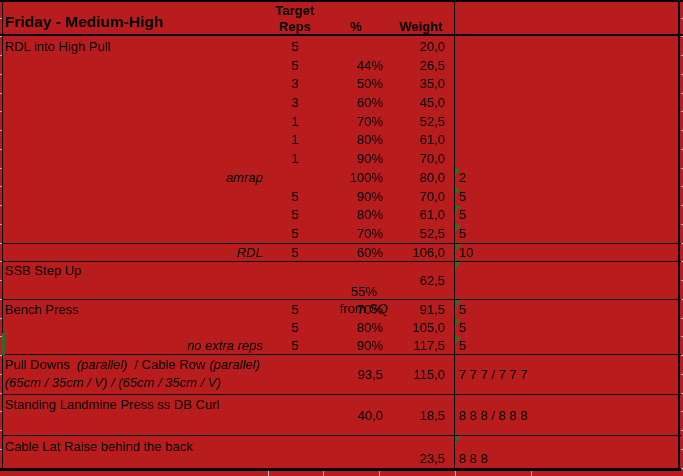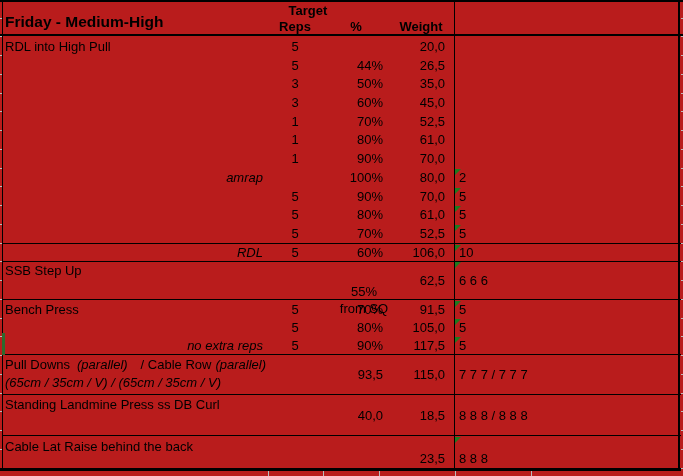--- a/index.html
+++ b/index.html
@@ -47,21 +47,21 @@
   <div class="hline" style="left:2px;top:354px;width:679px;height:1px"></div>
   <div class="hline" style="left:2px;top:394px;width:679px;height:1px"></div>
   <div class="hline" style="left:2px;top:435px;width:679px;height:1px"></div>
   <div class="hline" style="left:0;top:468px;width:681px;height:2.5px"></div>
   <div class="vline" style="left:2px;width:1.2px;height:470px"></div>
   <div class="vline" style="left:454px;width:1.2px;height:469px"></div>
   <div class="vline" style="left:677.5px;width:2.5px;height:470px"></div>
   <div class="strip"></div>
 
   <div class="title">Friday - Medium-High</div>
-  <div class="hcell" style="left:278px;top:3px;width:60px">Target</div>
+  <div class="hcell" style="left:265px;top:3px;width:60px">Target</div>
   <div class="hcell" style="left:265px;top:19px;width:60px">Reps</div>
   <div class="hcell" style="left:322px;top:19px;width:68px">%</div>
   <div class="hcell" style="left:390px;top:19px;width:62px">Weight</div>
 
   <div class="row" style="top:37px;height:19px">
     <div class="cell name">RDL into High Pull</div>
     <div class="cell reps">5</div>
     <div class="cell weight">20,0</div>
   </div>
   <div class="row" style="top:56px;height:18px">
@@ -125,21 +125,20 @@
     <div class="cell pct">60%</div>
     <div class="cell weight">106,0</div>
     <div class="cell result">10</div>
   </div>
 
   <div class="row" style="top:261px;height:38px">
     <div class="cell name" style="height:19px">SSB Step Up</div>
     <div class="cell pctc" style="top:2px;height:17px">55%</div>
     <div class="cell pctc" style="top:19px;height:17px">from SQ</div>
     <div class="cell weight">62,5</div>
-    <div class="cell result">6 6 6</div>
   </div>
 
   <div class="row" style="top:300px;height:18px">
     <div class="cell name">Bench Press</div>
     <div class="cell reps">5</div>
     <div class="cell pct">70%</div>
     <div class="cell weight">91,5</div>
     <div class="cell result">5</div>
   </div>
   <div class="row" style="top:318px;height:18px">
@@ -153,21 +152,21 @@
     <div class="cell reps">5</div>
     <div class="cell pct">90%</div>
     <div class="cell weight">117,5</div>
     <div class="cell result">5</div>
   </div>
 
   <div class="row" style="top:355px;height:39px">
     <div class="cell name" style="height:18px">
       <span>Pull Downs</span>
       <span class="it" style="margin-left:7px">(parallel)</span>
-      <span style="margin-left:13px">/ Cable Row</span>
+      <span style="margin-left:7px">/ Cable Row</span>
       <span class="it" style="margin-left:4px">(parallel)</span>
     </div>
     <div class="cell name it" style="top:18px;height:18px">(65cm / 35cm / V) / (65cm / 35cm / V)</div>
     <div class="cell pct">93,5</div>
     <div class="cell weight">115,0</div>
     <div class="cell result">7 7 7 / 7 7 7</div>
   </div>
 
   <div class="row" style="top:395px;height:40px">
     <div class="cell name" style="height:19px">Standing Landmine Press ss DB Curl</div>

